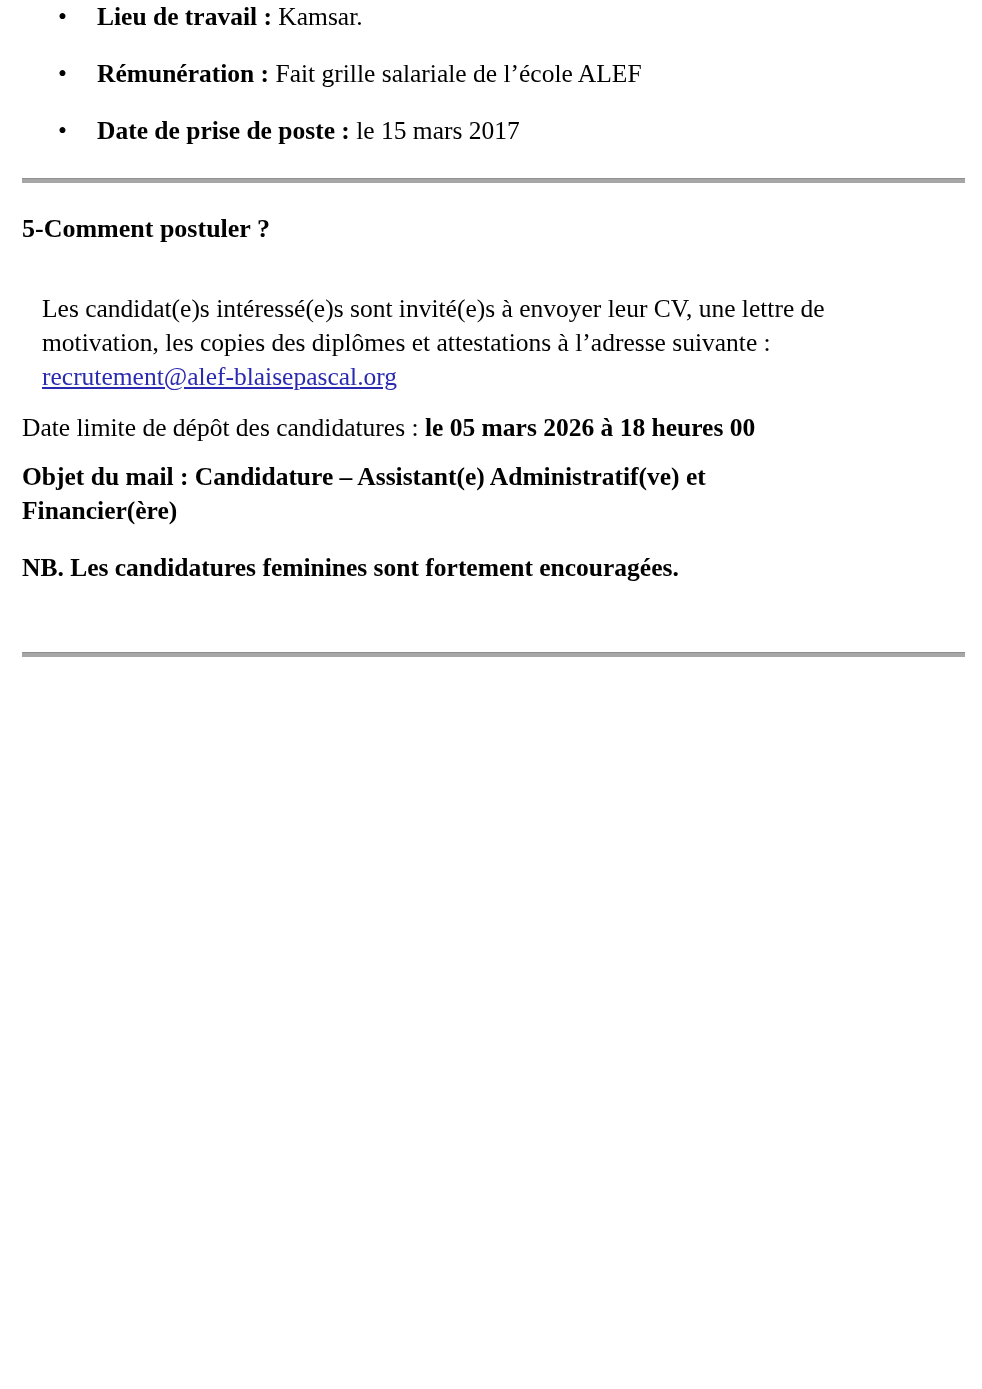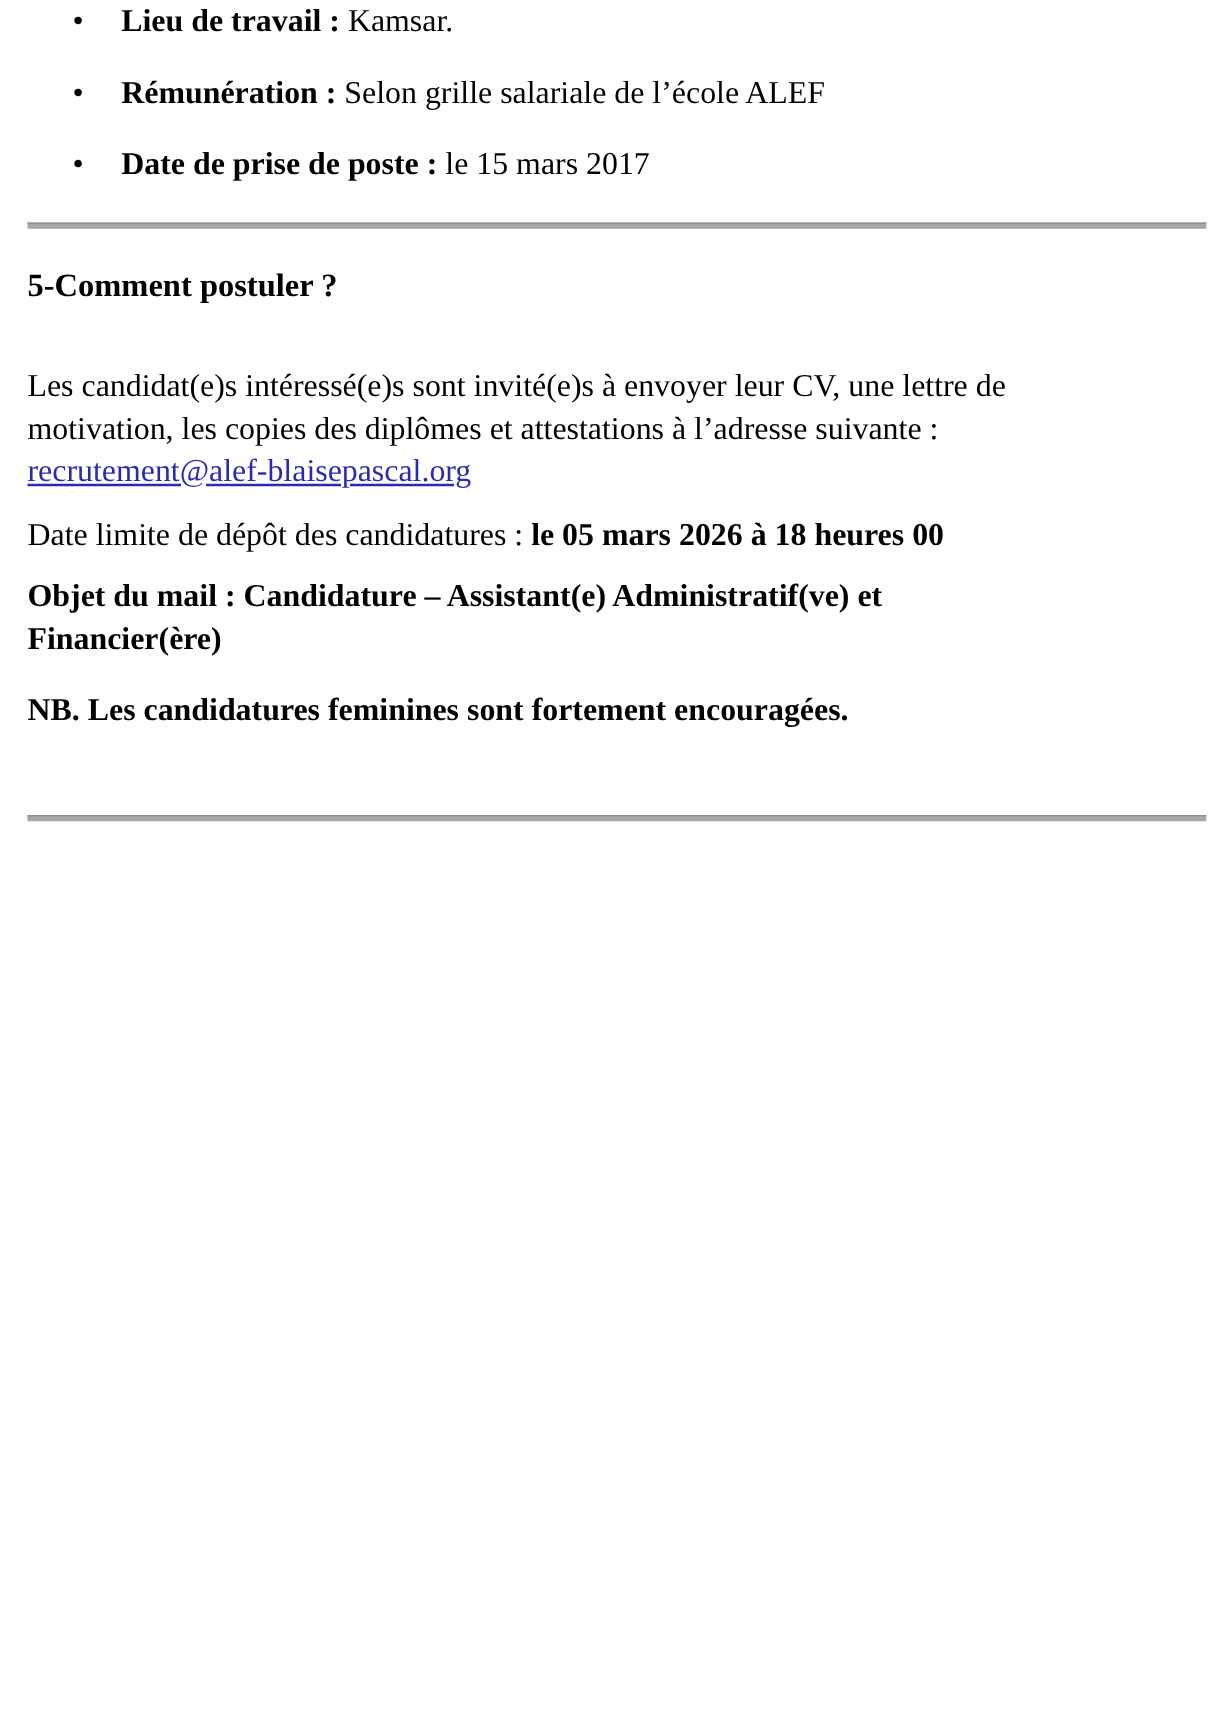--- a/index.html
+++ b/index.html
@@ -84,21 +84,21 @@
     white-space: nowrap;
   }
 
   .para {
     position: absolute;
     left: 22px;
     font-size: 25.5px;
     line-height: 1.34;
     width: 880px;
   }
-  .para-apply      { top: 266px; }
+  .para-apply      { top: 266px; margin-left: 20px; }
   .para-deadline   { top: 385px; white-space: nowrap; }
   .para-subject    { top: 434px; font-weight: bold; width: 830px; }
   .para-nb         { top: 525px; font-weight: bold; white-space: nowrap; }
 
   .mail-link {
     color: #2a2ab0;
     text-decoration: underline;
     cursor: pointer;
   }
 
@@ -123,21 +123,21 @@
 
 <div class="page">
 
   <ul class="bullet-list">
     <li class="bullet-item">
       <span class="bullet-dot">•</span>
       <span class="lbl">Lieu de travail :</span><span class="val"> Kamsar.</span>
     </li>
     <li class="bullet-item">
       <span class="bullet-dot">•</span>
-      <span class="lbl">Rémunération :</span><span class="val"> Selon grille salariale de l’école ALEF</span>
+      <span class="lbl">Rémunération :</span><span class="val"> Fait grille salariale de l’école ALEF</span>
     </li>
     <li class="bullet-item">
       <span class="bullet-dot">•</span>
       <span class="lbl">Date de prise de poste :</span><span class="val"> le 15 mars 2017</span>
     </li>
   </ul>
 
   <div class="hrule top"></div>
 
   <div class="section-heading">5-Comment postuler ?</div>

